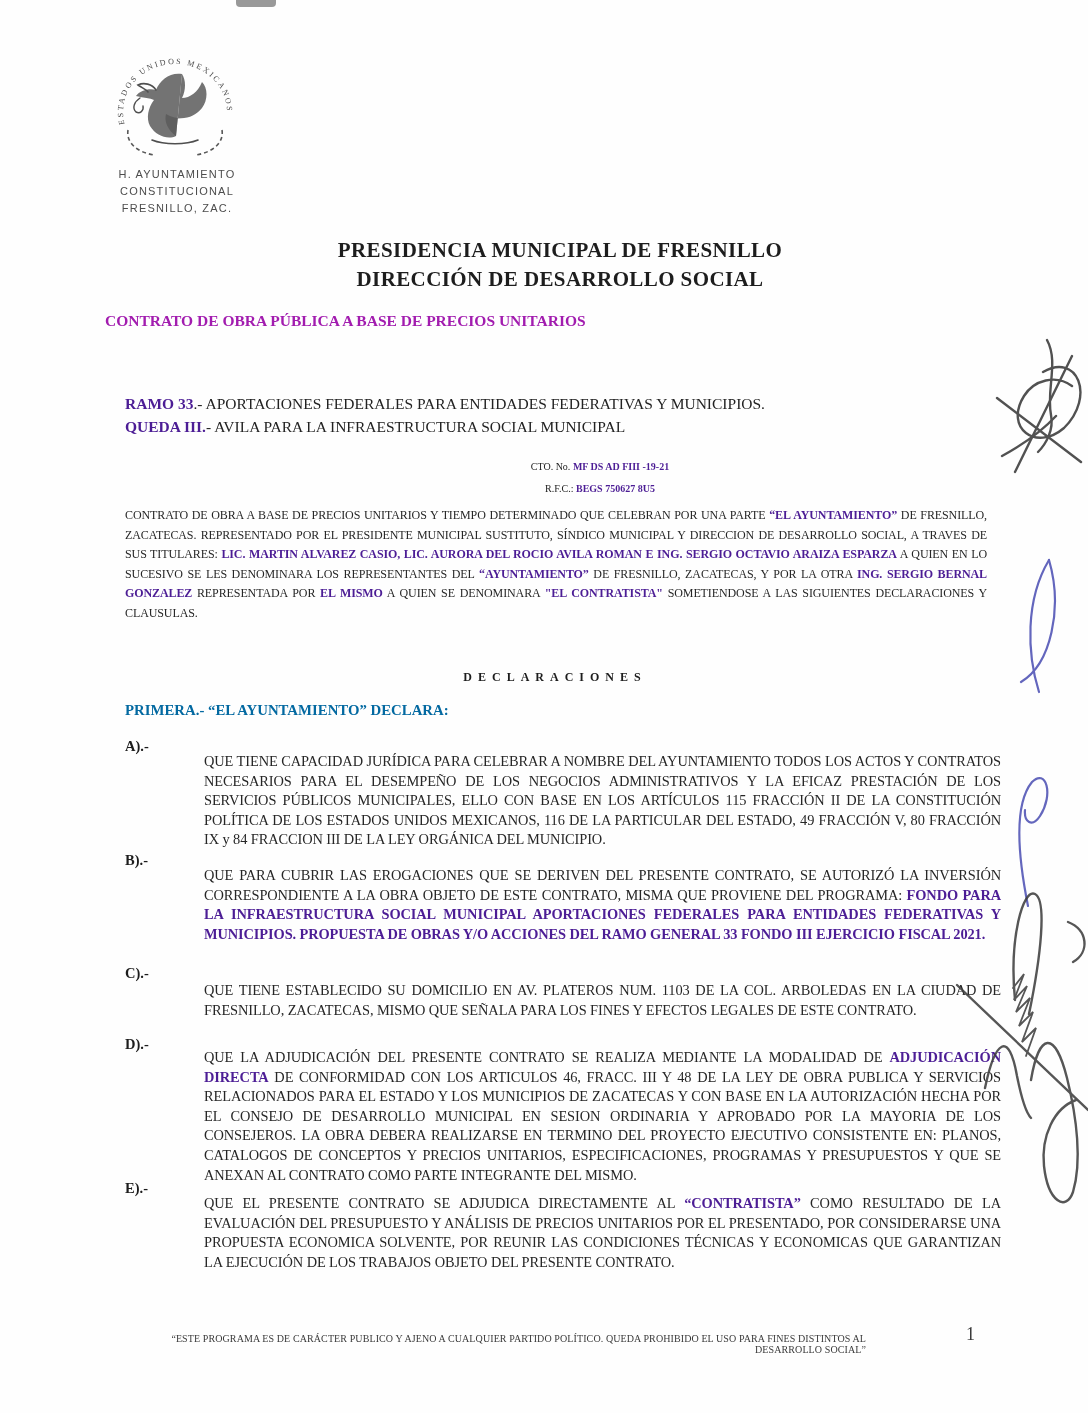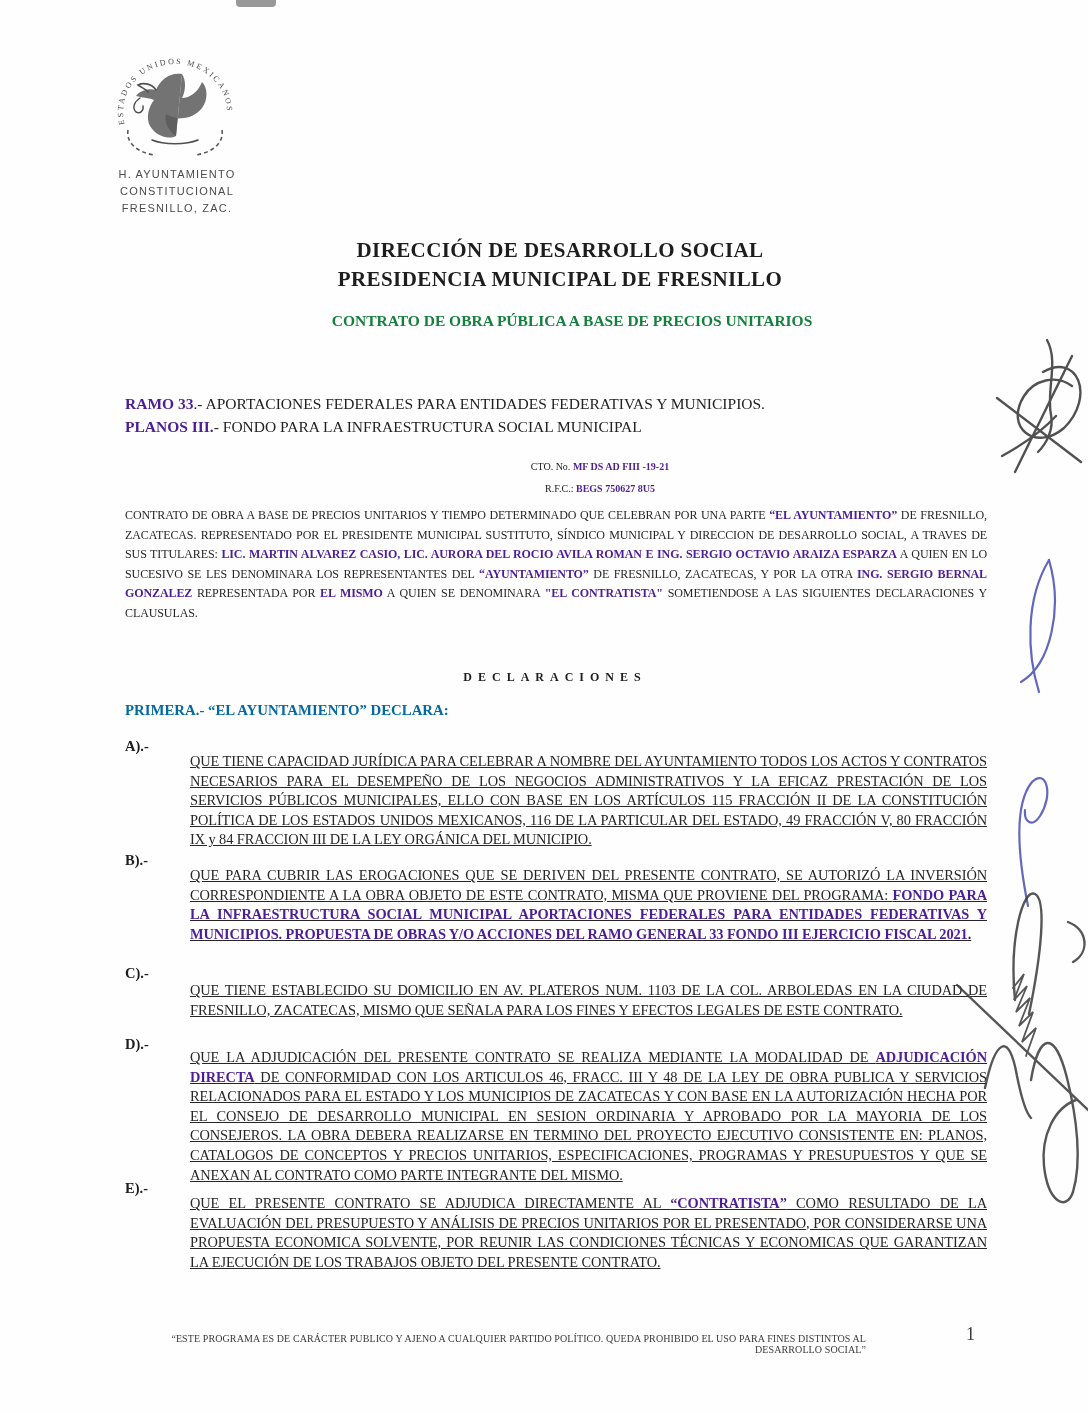--- a/index.html
+++ b/index.html
@@ -20,22 +20,22 @@
     font-size:11px;line-height:17px;letter-spacing:1.2px;
     color:#4c4c4c;text-align:center;
   }
   
   .title-block{
     position:absolute;left:120px;top:236px;width:880px;
     text-align:center;font-weight:bold;font-size:21px;line-height:29px;
     letter-spacing:0.4px;color:#1d1d1d;
   }
   .subtitle{
-    position:absolute;left:132px;top:312px;width:880px;
-    text-align:center;font-weight:bold;font-size:15.5px;color:#15803d;
+    position:absolute;left:105px;top:312px;width:880px;
+    text-align:left;font-weight:bold;font-size:15.5px;color:#a21caf;
   }
   .ramo-block{
     position:absolute;left:125px;top:392px;width:880px;
     font-size:15.5px;line-height:23px;color:#222;
   }
   .cto-block{
     position:absolute;left:200px;top:456px;width:800px;
     text-align:center;font-size:10px;line-height:22px;color:#222;
   }
   
@@ -50,24 +50,23 @@
     font-weight:bold;font-size:12px;letter-spacing:6px;color:#1d1d1d;
   }
   .primera{
     position:absolute;left:125px;top:702px;width:860px;
     font-weight:bold;font-size:14.8px;color:#0369a1;
   }
   .item-label{
     position:absolute;left:125px;font-weight:bold;font-size:14.5px;color:#1d1d1d;
   }
   .item-text{
-    position:absolute;left:190px;width:797px;
+    position:absolute;left:204px;width:797px;
     font-size:14.4px;line-height:19.6px;text-align:justify;color:#262626;
     letter-spacing:-0.1px;
-    text-decoration:underline;
   }
   b{font-weight:bold;color:#4c1d95;}
   
   .footer-note{
     position:absolute;left:126px;top:1333px;width:740px;
     font-size:10px;letter-spacing:0.1px;color:#3a3a3a;text-align:right;
   }
   .page-number{
     position:absolute;left:966px;top:1324px;width:30px;
     font-size:18px;color:#3a3a3a;
@@ -102,28 +101,28 @@
     </g>
   </svg>
 
   <div class="emblem-caption">
     <div>H. AYUNTAMIENTO</div>
     <div>CONSTITUCIONAL</div>
     <div>FRESNILLO, ZAC.</div>
   </div>
 
   <div class="title-block">
+    <div>PRESIDENCIA MUNICIPAL DE FRESNILLO</div>
     <div>DIRECCIÓN DE DESARROLLO SOCIAL</div>
-    <div>PRESIDENCIA MUNICIPAL DE FRESNILLO</div>
   </div>
   <div class="subtitle">CONTRATO DE OBRA PÚBLICA A BASE DE PRECIOS UNITARIOS</div>
 
   <div class="ramo-block">
     <div><b>RAMO 33</b><span>.- APORTACIONES FEDERALES PARA ENTIDADES FEDERATIVAS Y MUNICIPIOS.</span></div>
-    <div><b>PLANOS III.</b><span>- FONDO PARA LA INFRAESTRUCTURA SOCIAL MUNICIPAL</span></div>
+    <div><b>QUEDA III.</b><span>- AVILA PARA LA INFRAESTRUCTURA SOCIAL MUNICIPAL</span></div>
   </div>
 
   <div class="cto-block">
     <div><span>CTO. No. </span><b>MF DS AD FIII -19-21</b></div>
     <div><span>R.F.C.: </span><b>BEGS 750627 8U5</b></div>
   </div>
 
   <div class="intro"><span>CONTRATO DE OBRA A BASE DE PRECIOS UNITARIOS Y TIEMPO DETERMINADO QUE CELEBRAN POR UNA PARTE </span><b>“EL AYUNTAMIENTO”</b><span> DE FRESNILLO, ZACATECAS. REPRESENTADO POR EL PRESIDENTE MUNICIPAL SUSTITUTO, SÍNDICO MUNICIPAL Y DIRECCION DE DESARROLLO SOCIAL, A TRAVES DE SUS TITULARES: </span><b>LIC. MARTIN ALVAREZ CASIO, LIC. AURORA DEL ROCIO AVILA ROMAN E ING. SERGIO OCTAVIO ARAIZA ESPARZA</b><span> A QUIEN EN LO SUCESIVO SE LES DENOMINARA LOS REPRESENTANTES DEL </span><b>“AYUNTAMIENTO”</b><span> DE FRESNILLO, ZACATECAS, Y POR LA OTRA </span><b>ING. SERGIO BERNAL GONZALEZ</b><span> REPRESENTADA POR </span><b>EL MISMO</b><span> A QUIEN SE DENOMINARA </span><b>"EL CONTRATISTA"</b><span> SOMETIENDOSE A LAS SIGUIENTES DECLARACIONES Y CLAUSULAS.</span></div>
 
   <div class="decl-heading">DECLARACIONES</div>

